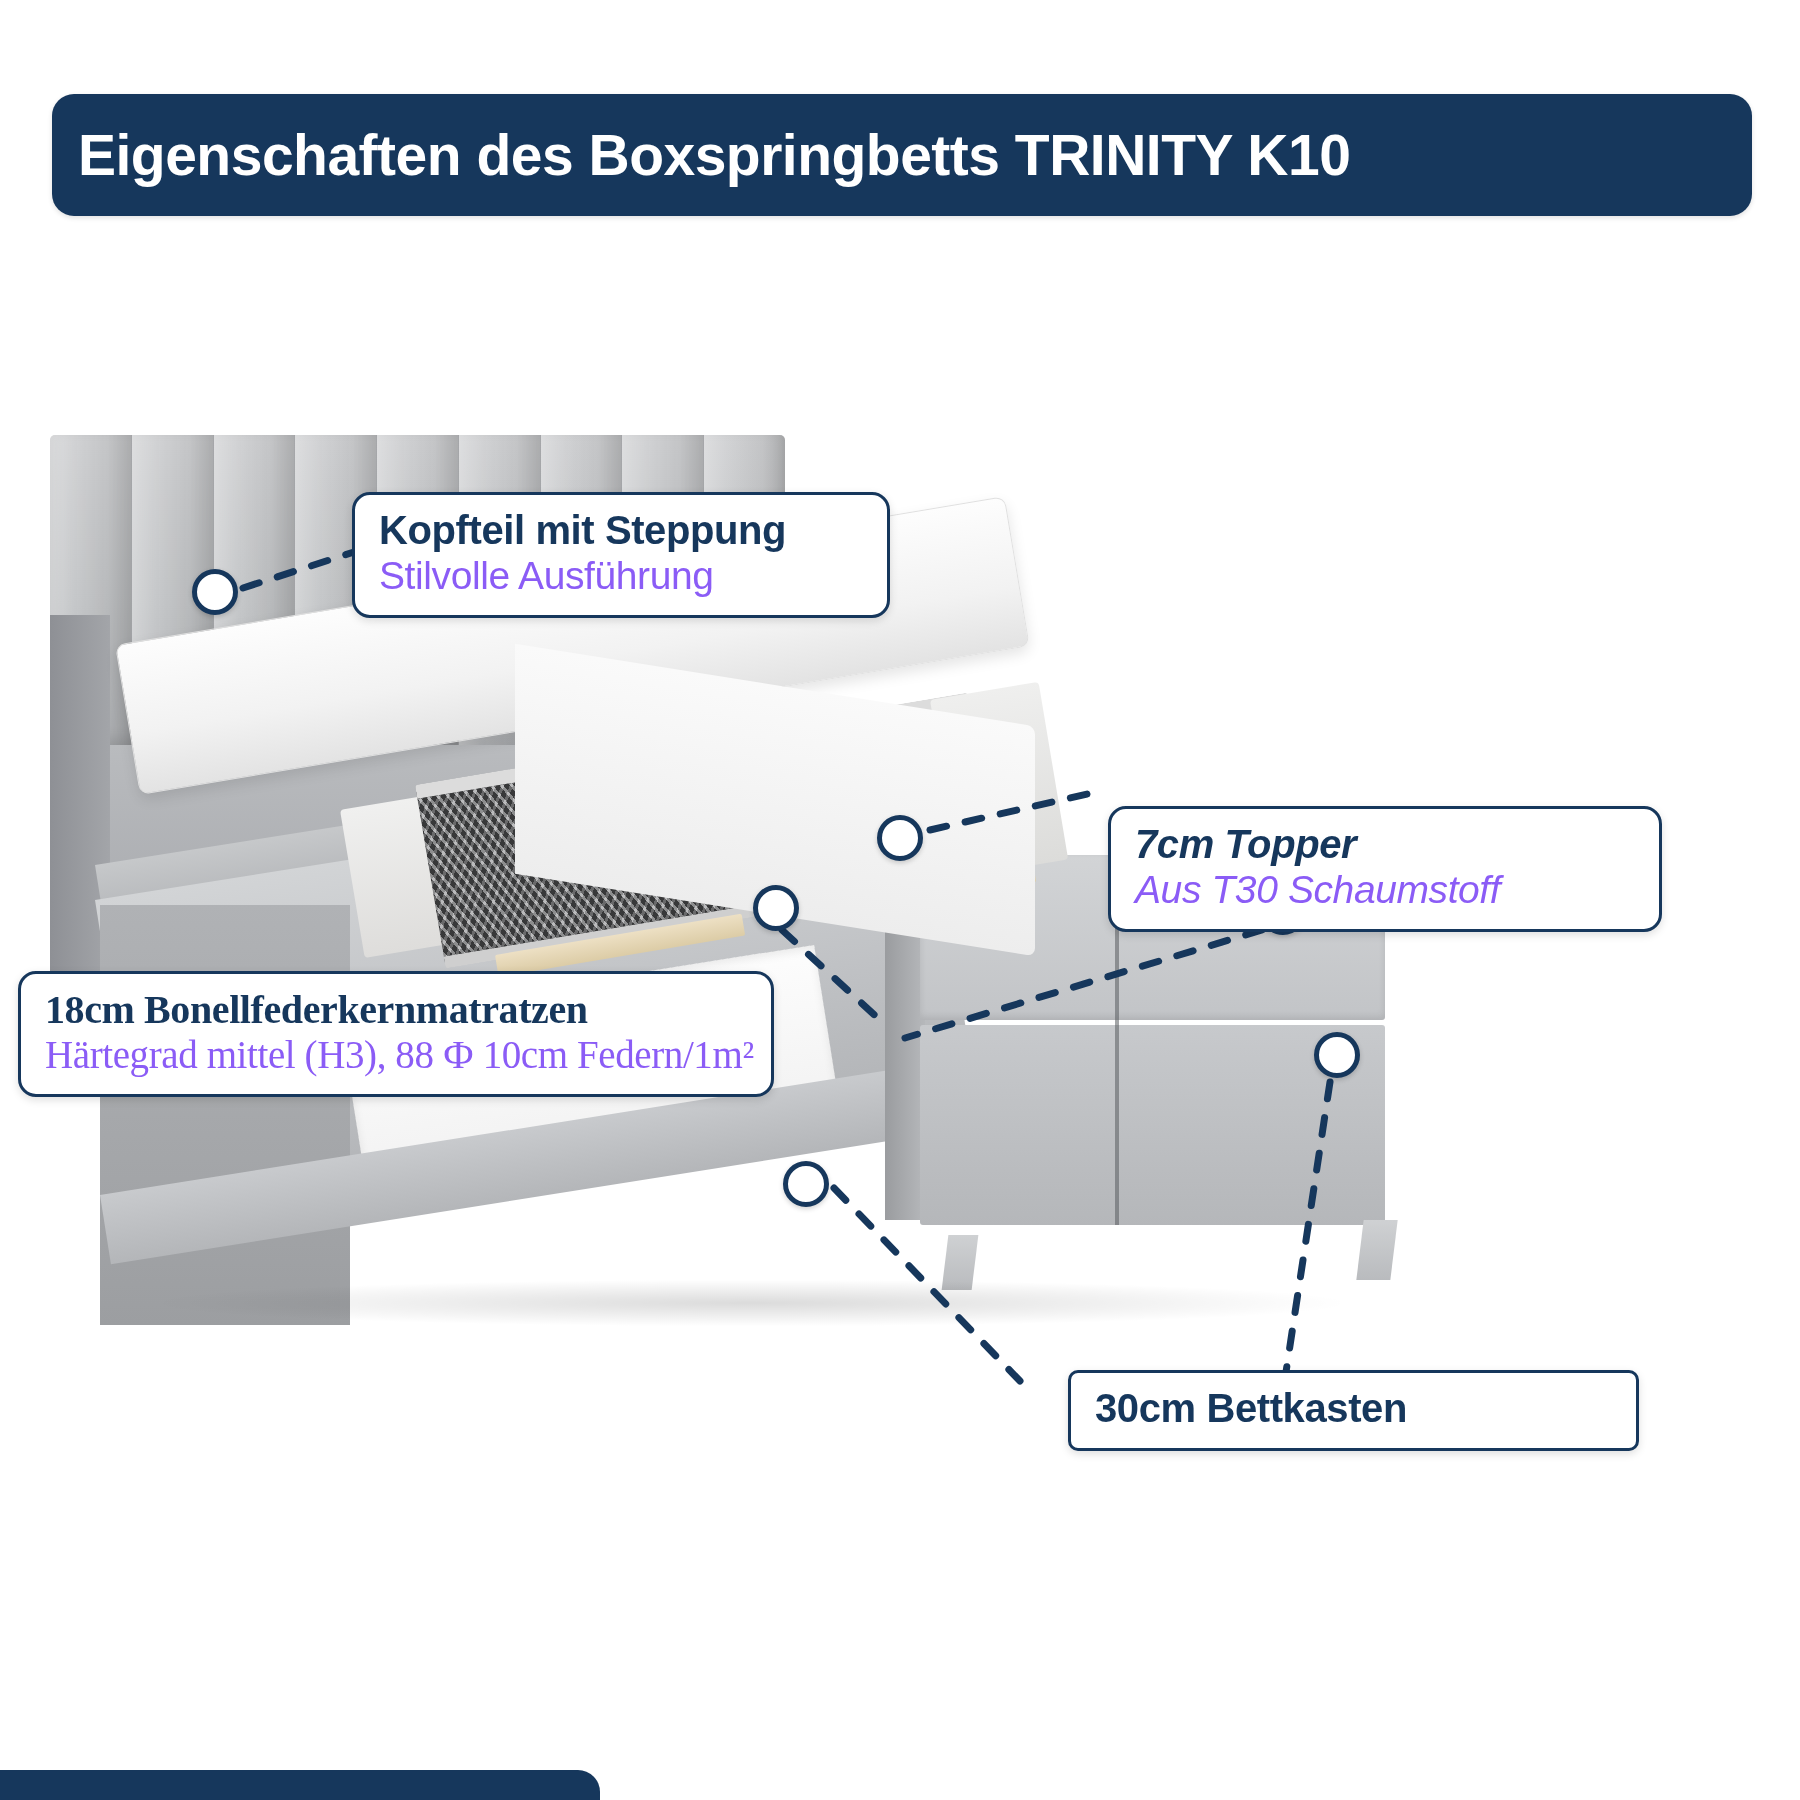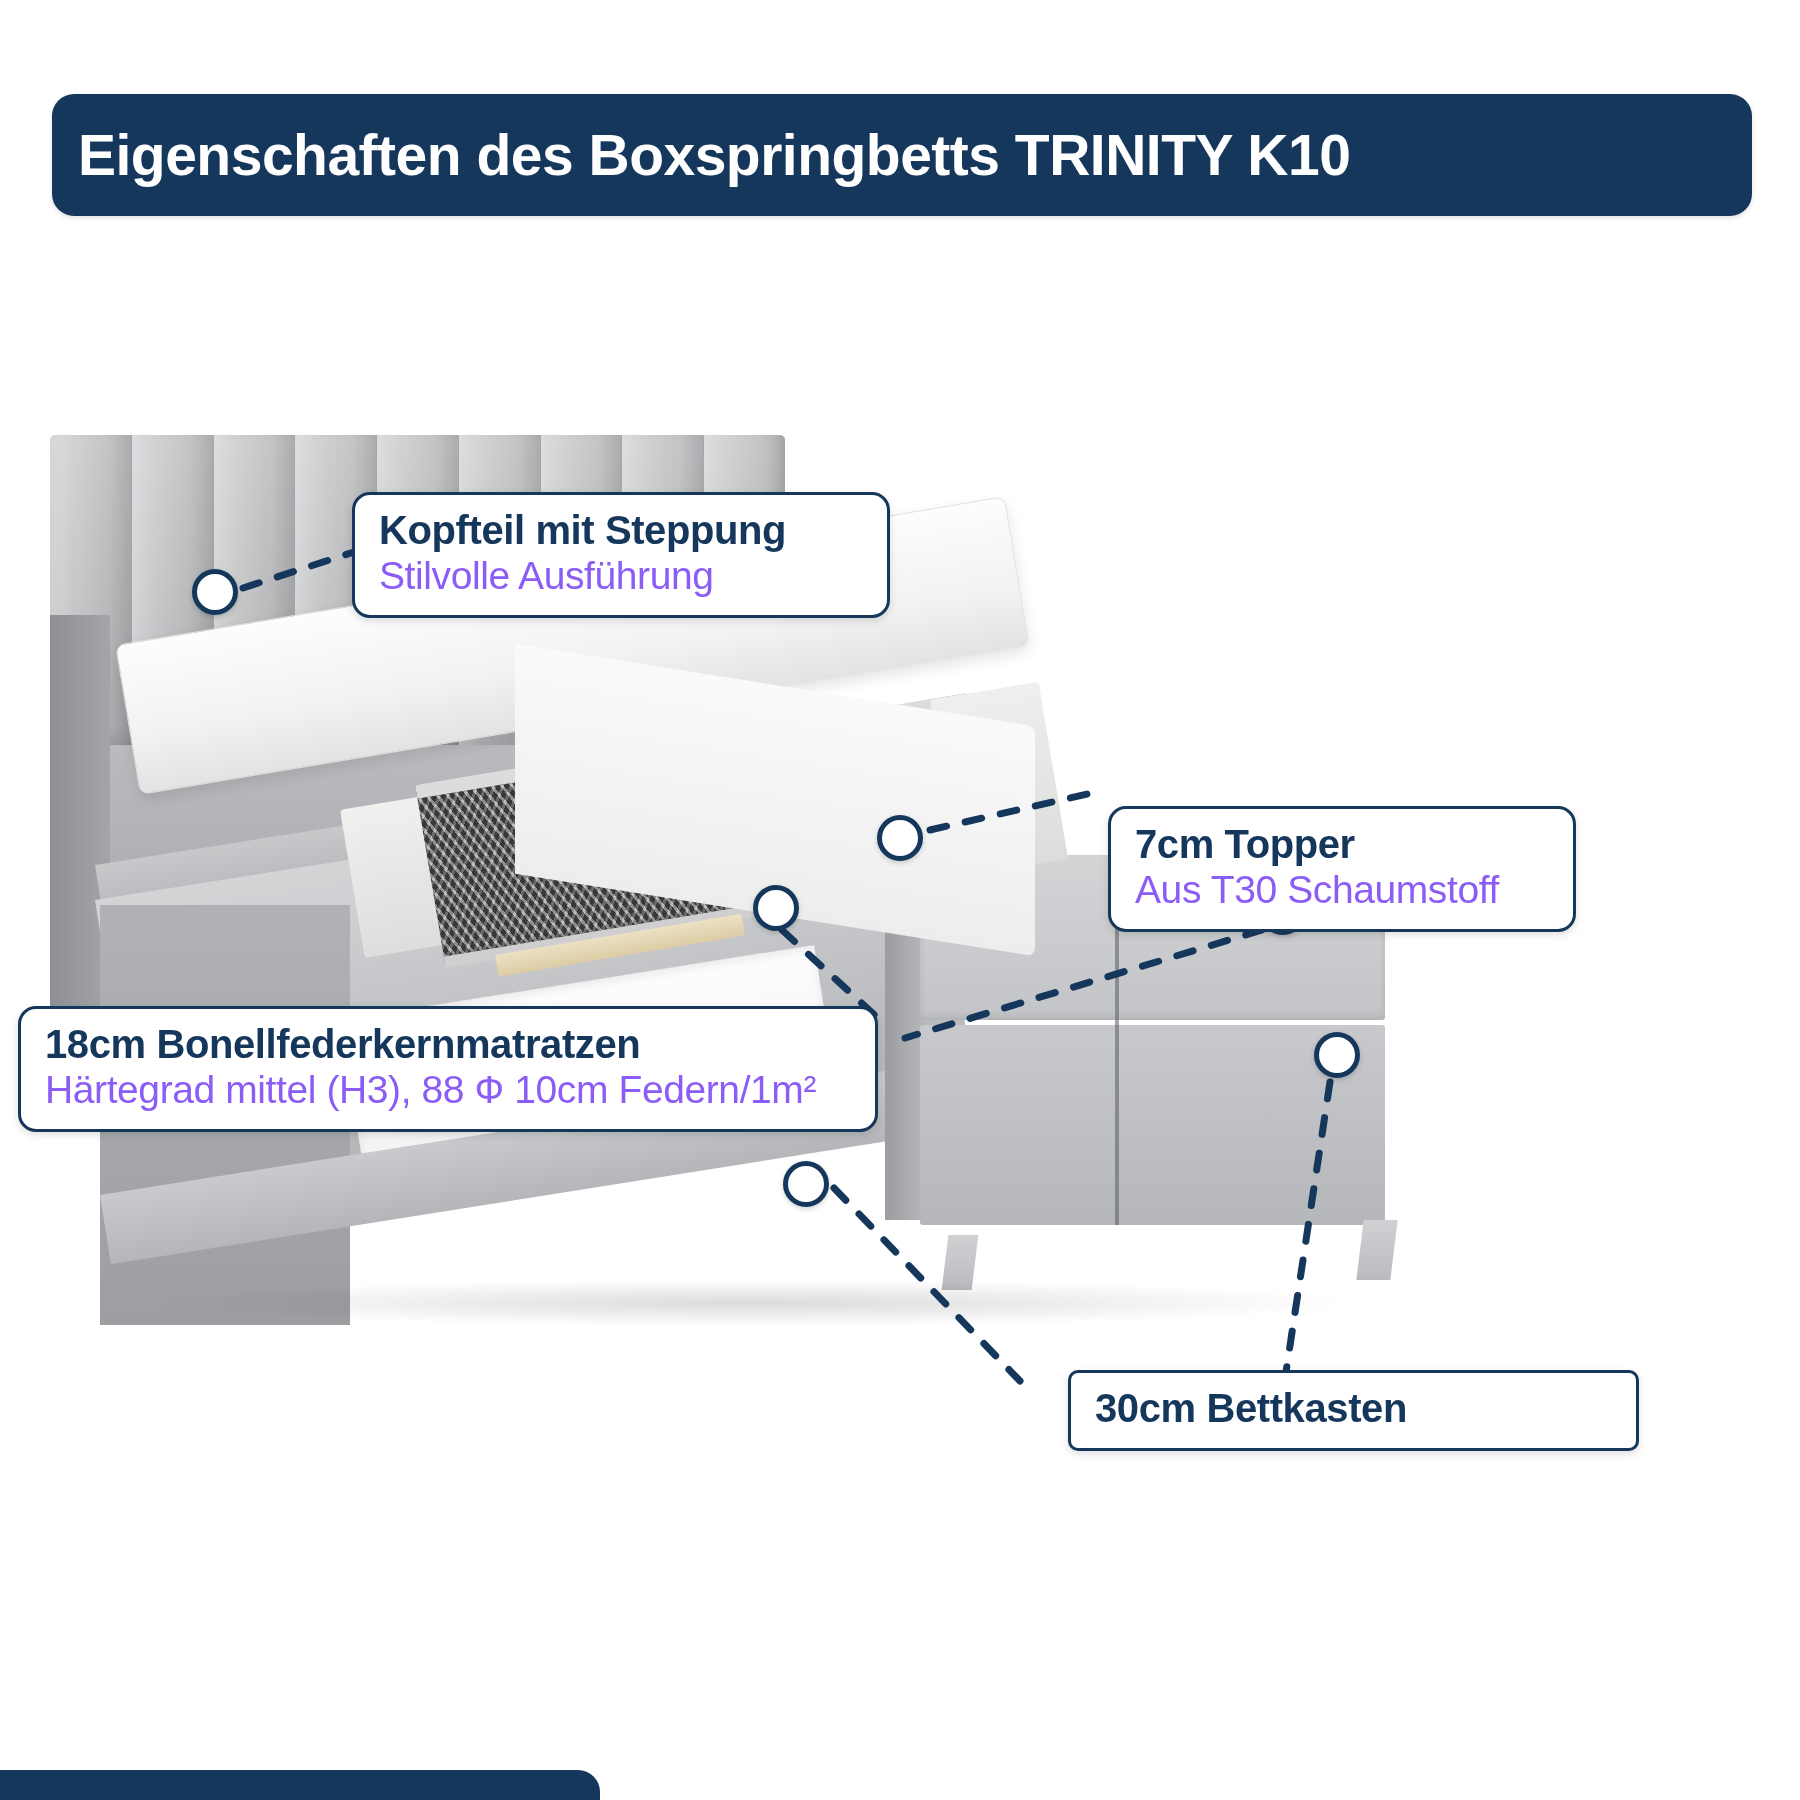--- a/index.html
+++ b/index.html
@@ -176,22 +176,22 @@
   }
   .callout .c-title{
     color:#16375c;font-size:40px;font-weight:bold;
     line-height:1.13;white-space:nowrap;letter-spacing:-0.4px;
   }
   .callout .c-sub{
     color:#8b5cf6;font-size:39px;font-weight:normal;
     line-height:1.16;white-space:nowrap;letter-spacing:-0.4px;
   }
   #callout-headboard{left:352px;top:492px;width:538px;}
-  #callout-topper  {left:1108px;top:806px;width:468px;}
-  #callout-mattress{left:18px;top:1006px;width:860px;}
+  #callout-topper  {left:1108px;top:806px;width:554px;font-style:italic;}
+  #callout-mattress{left:18px;top:971px;width:756px;font-family:Liberation Serif, serif;}
   #callout-drawer  {left:1068px;top:1370px;width:571px;border-radius:10px;}
 
   
   .marker{
     position:absolute;width:46px;height:46px;border-radius:50%;
     background:#ffffff;border:5px solid #16375c;box-sizing:border-box;
     box-shadow:0 2px 5px rgba(0,0,0,.18);
   }
   svg.leaders{position:absolute;left:0;top:0;width:1800px;height:1800px;pointer-events:none;}
 </style>

